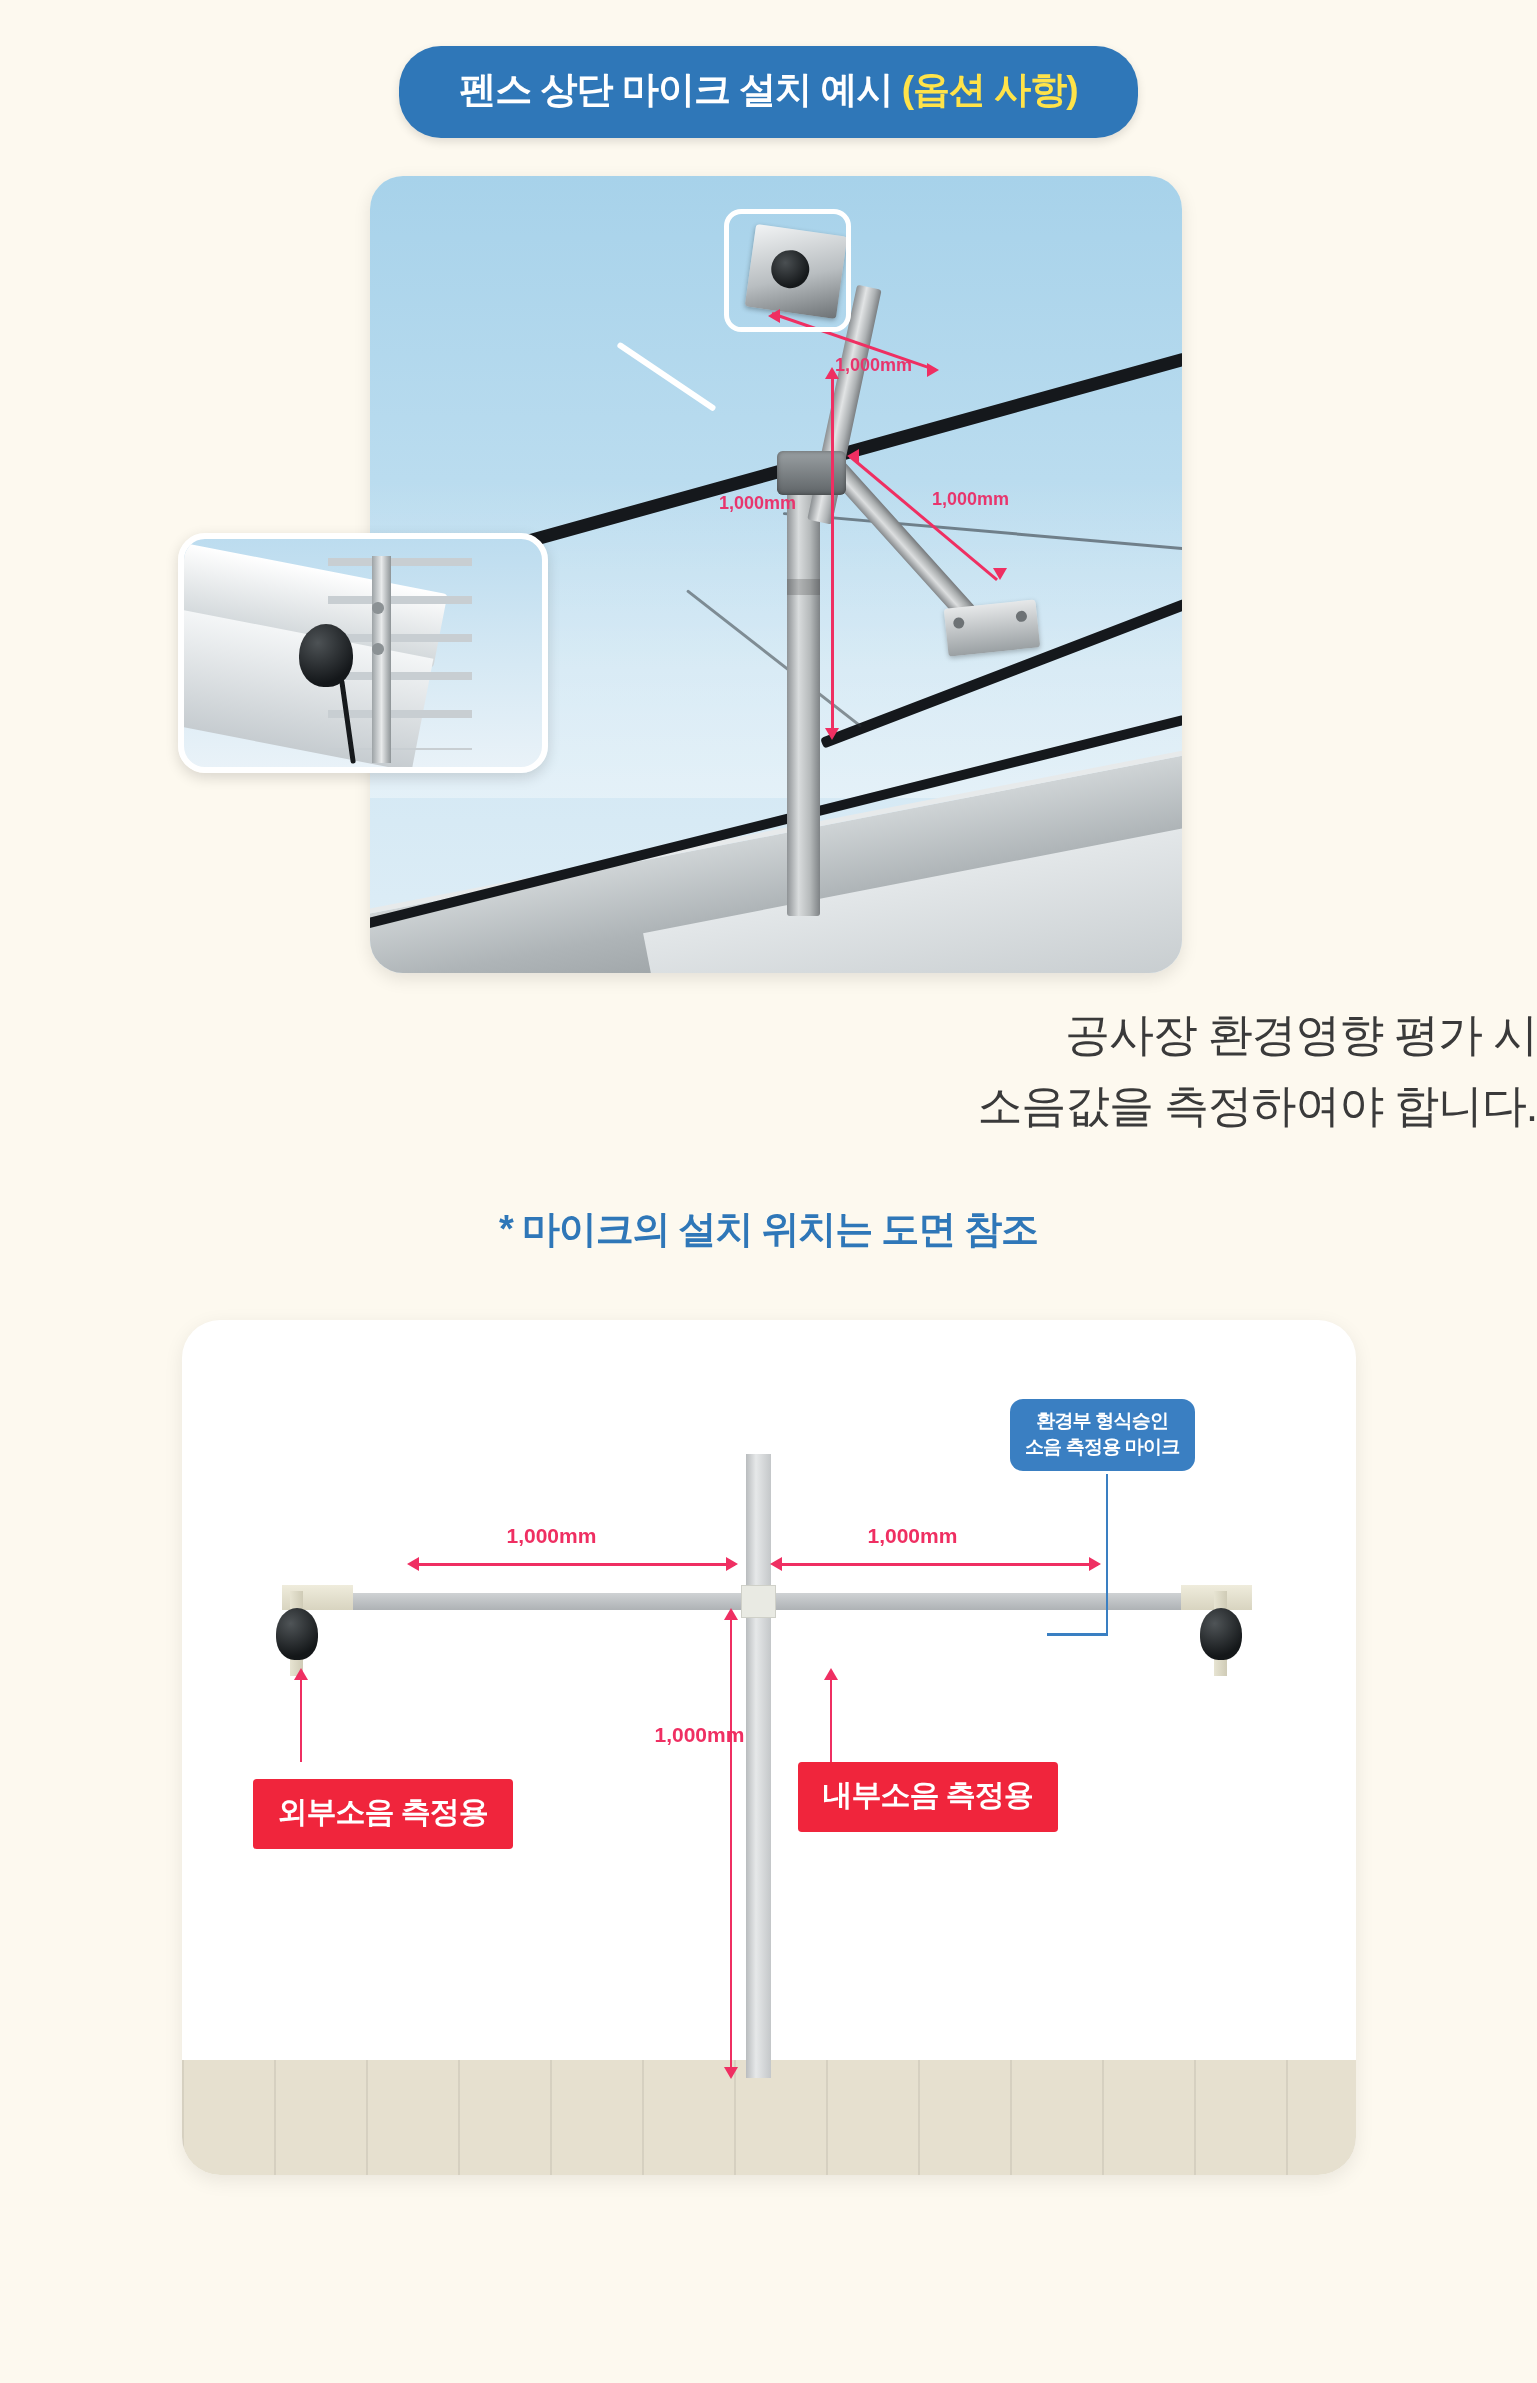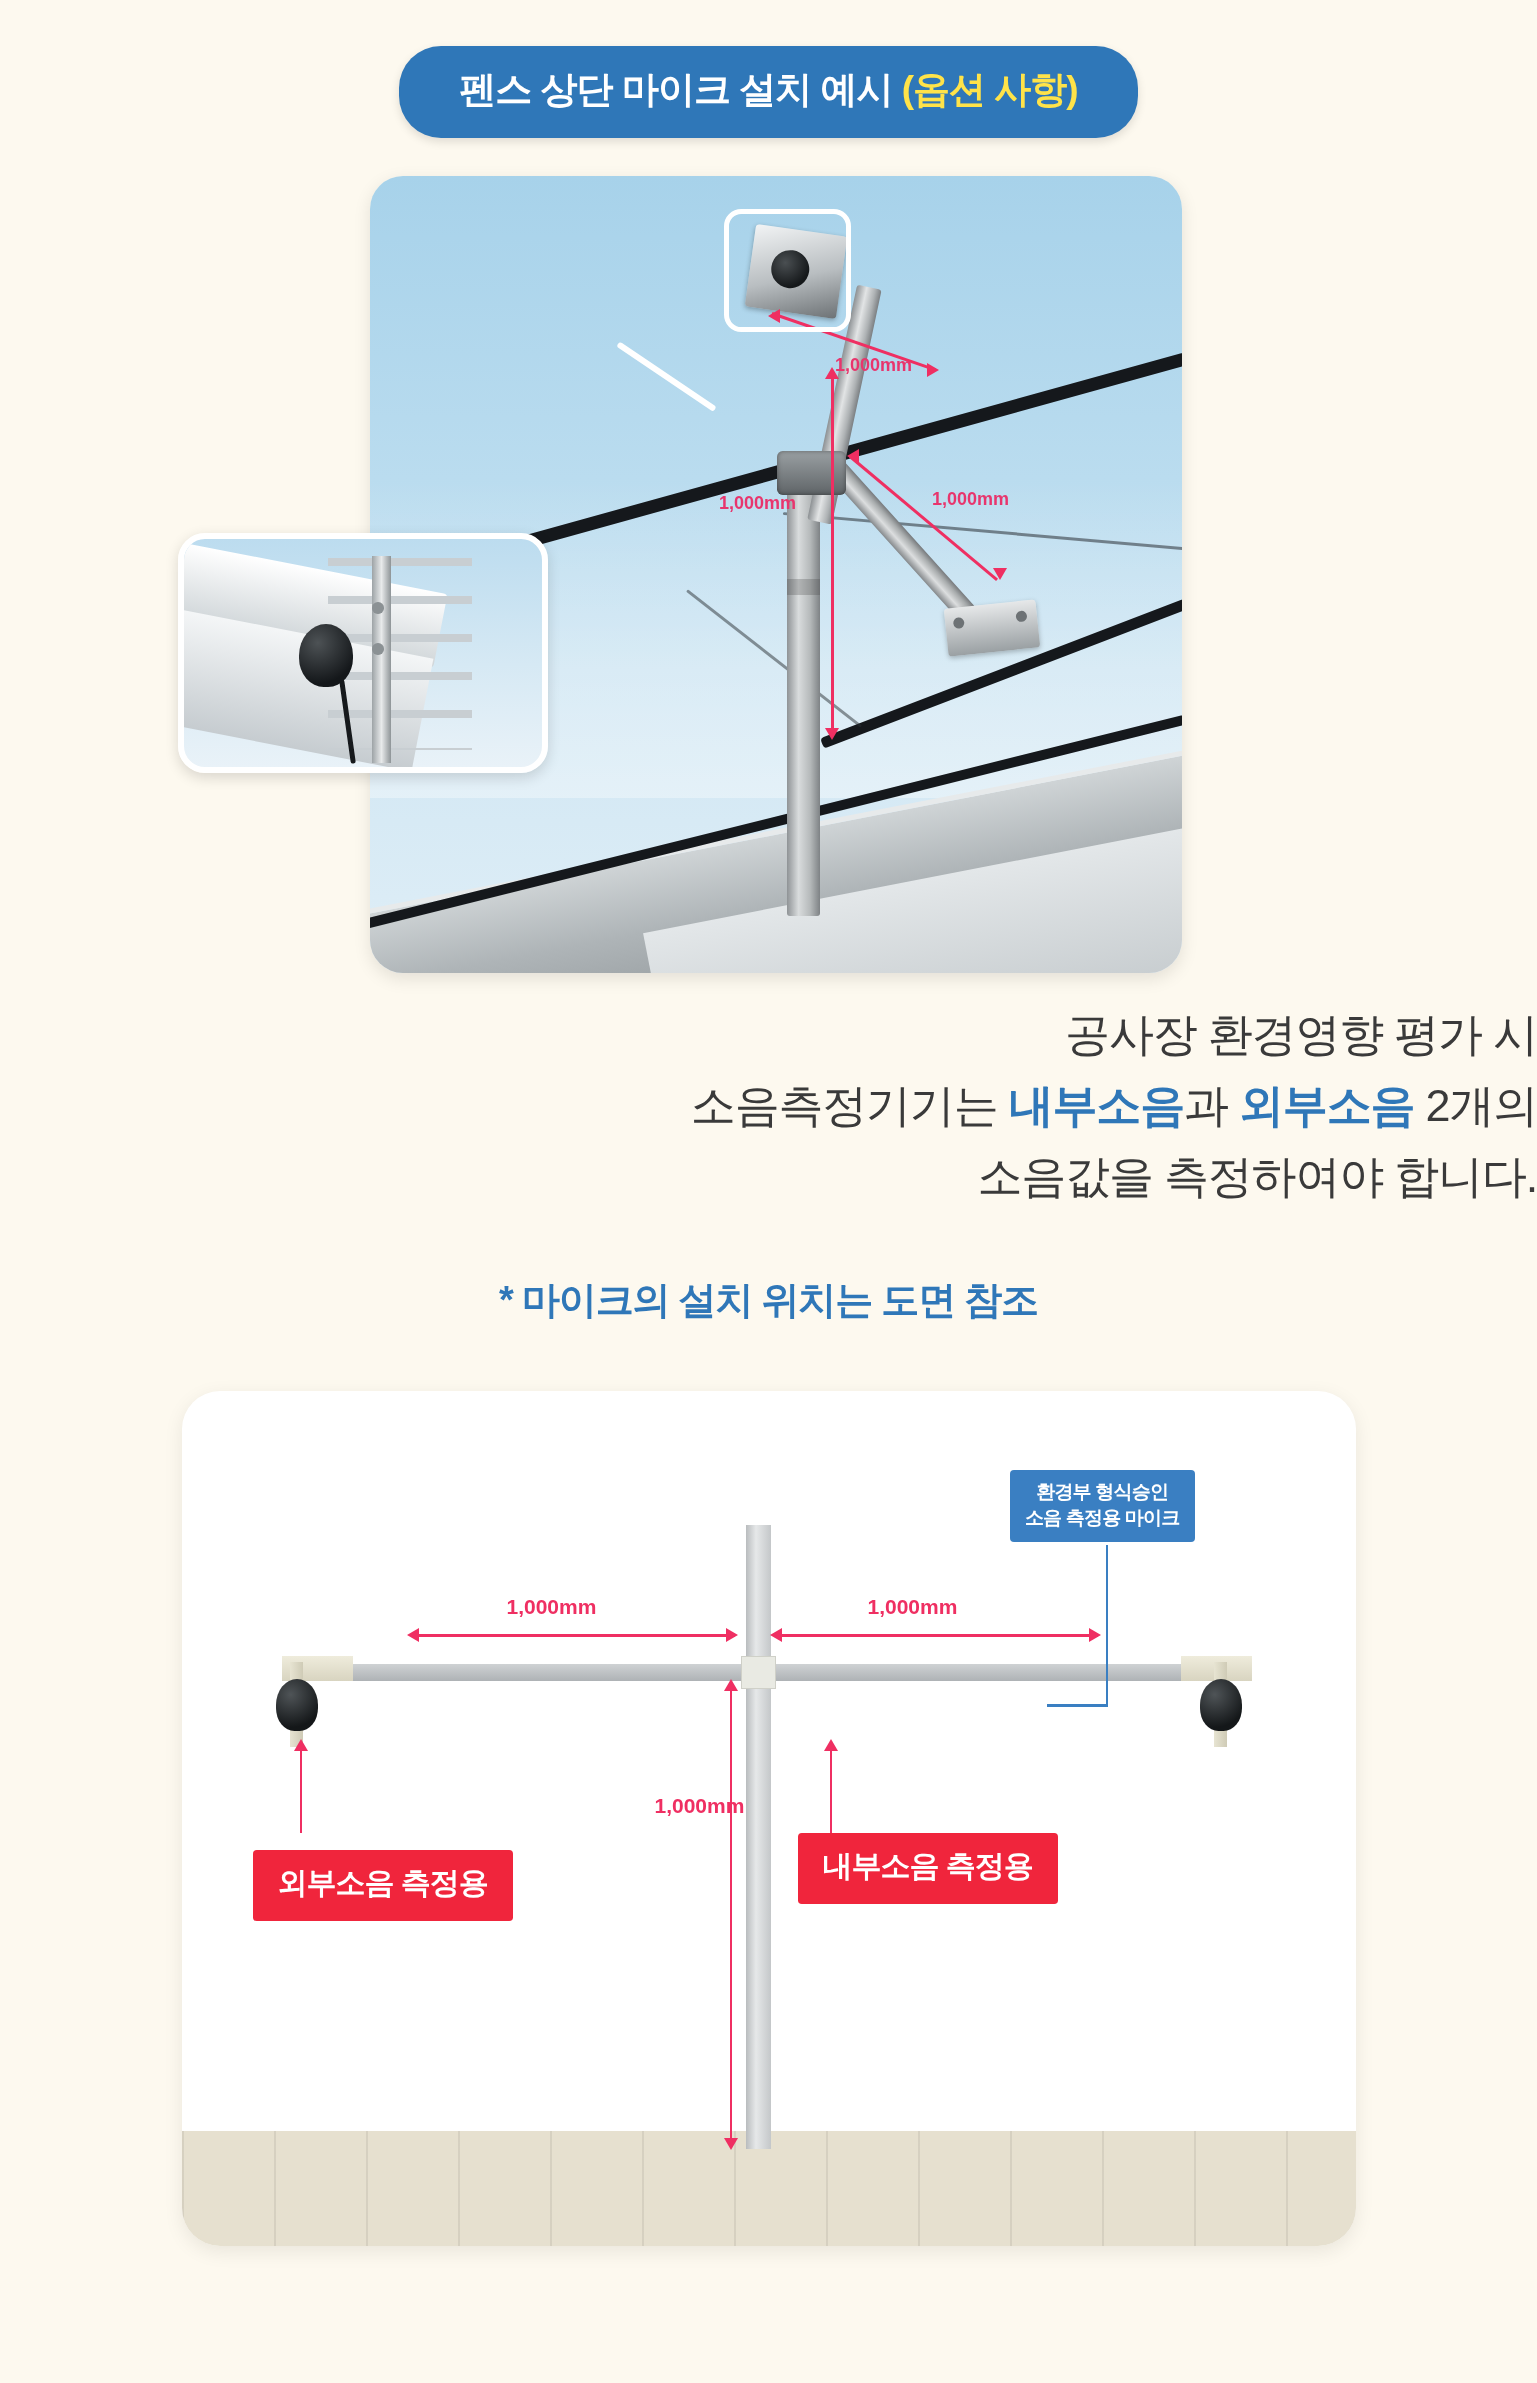--- a/index.html
+++ b/index.html
@@ -335,21 +335,21 @@
   }
   
   .blue-label {
     position: absolute;
     background: #3a7fc2;
     color: #ffffff;
     font-size: 19px;
     font-weight: bold;
     letter-spacing: -0.8px;
     padding: 9.6px 15.4px 11.5px 15.4px;
-    border-radius: 4px;
+    border-radius: 13px;
     text-align: center;
     line-height: 1.35;
     white-space: nowrap;
   }
   .blue-lead {
     position: absolute; background: #3a7fc2; width: 2.9px;
   }
 </style>
 </head>
 <body>
@@ -409,23 +409,20 @@
     <div class="post"></div>
     <div class="bolt" style="left:188px; top:63px;"></div>
     <div class="bolt" style="left:188px; top:104px;"></div>
     <div class="mic"></div>
     <div class="wire"></div>
   </div>
 </div>
 
 <div class="para">
   <div>공사장 환경영향 평가 시</div>
-  <div>
-    <span>소음측정기기는 </span><span class="blue">내부소음</span><span>과 </span><span class="blue">외부소음</span><span> 2개의</span>
-  </div>
   <div>소음값을 측정하여야 합니다.</div>
 </div>
 
 <div class="note">* 마이크의 설치 위치는 도면 참조</div>
 
 <div class="diagram-card">
 
   <div class="ground">
     <div class="ground-lines"></div>
   </div>

